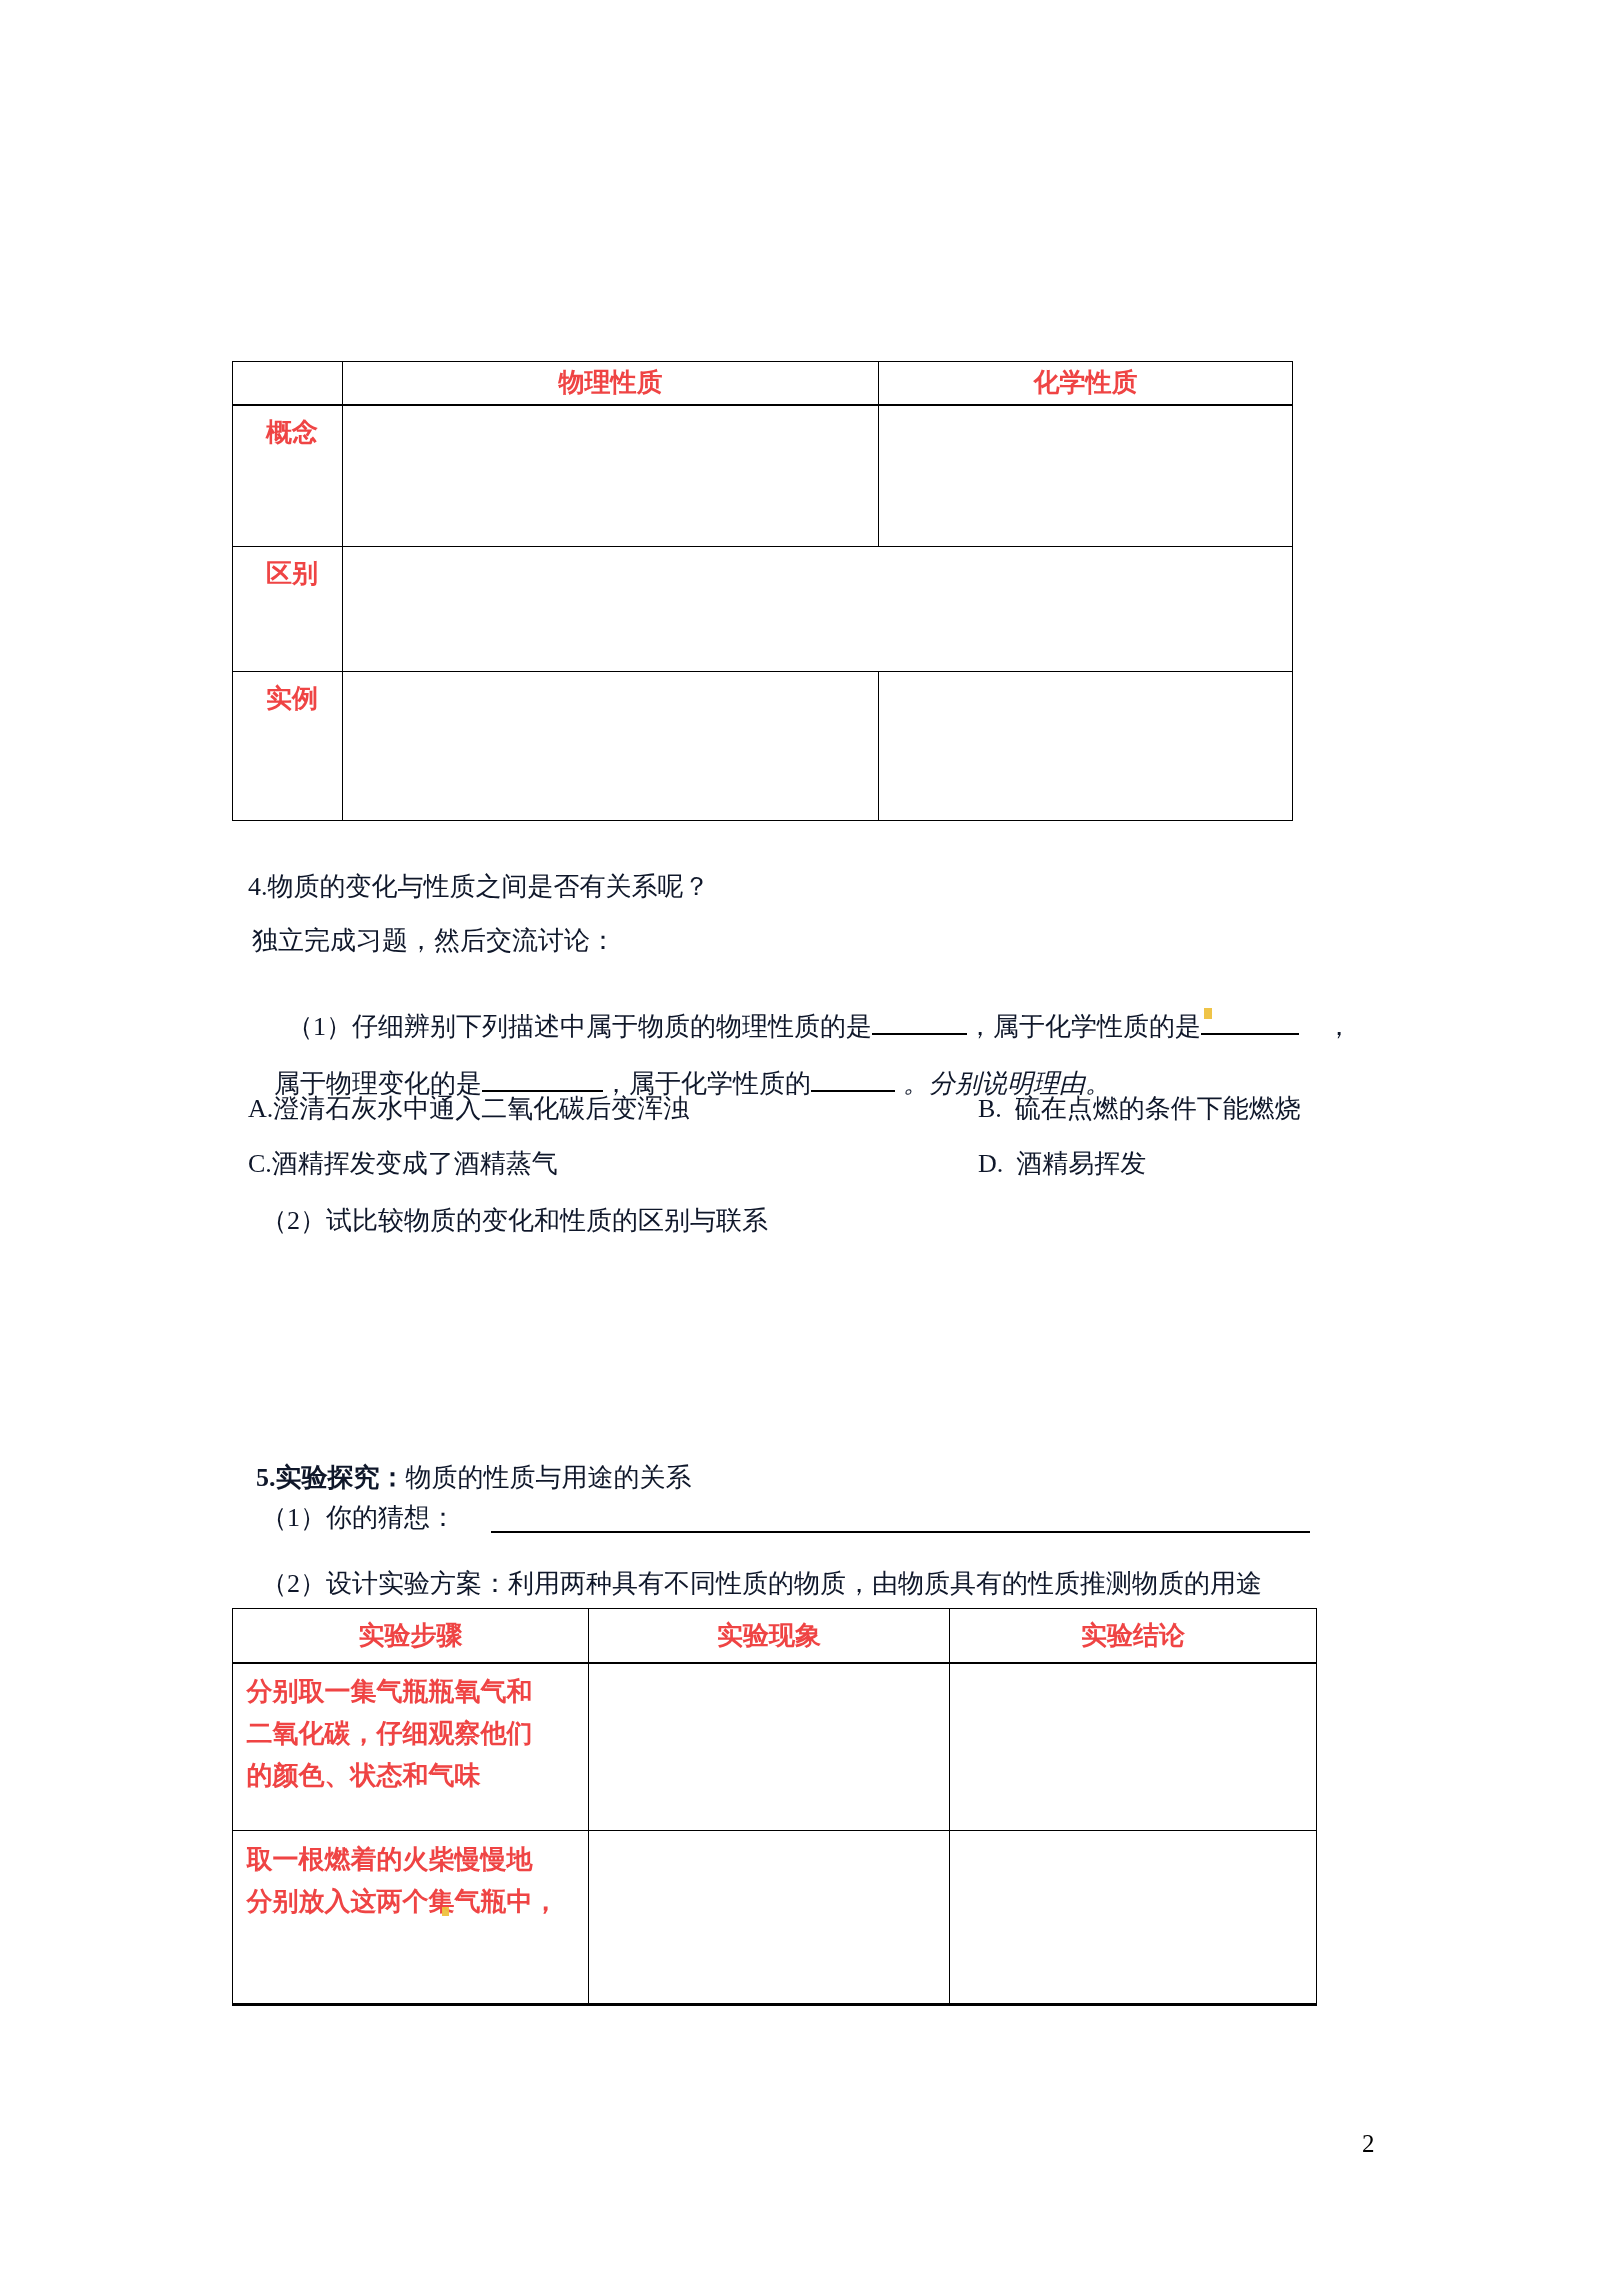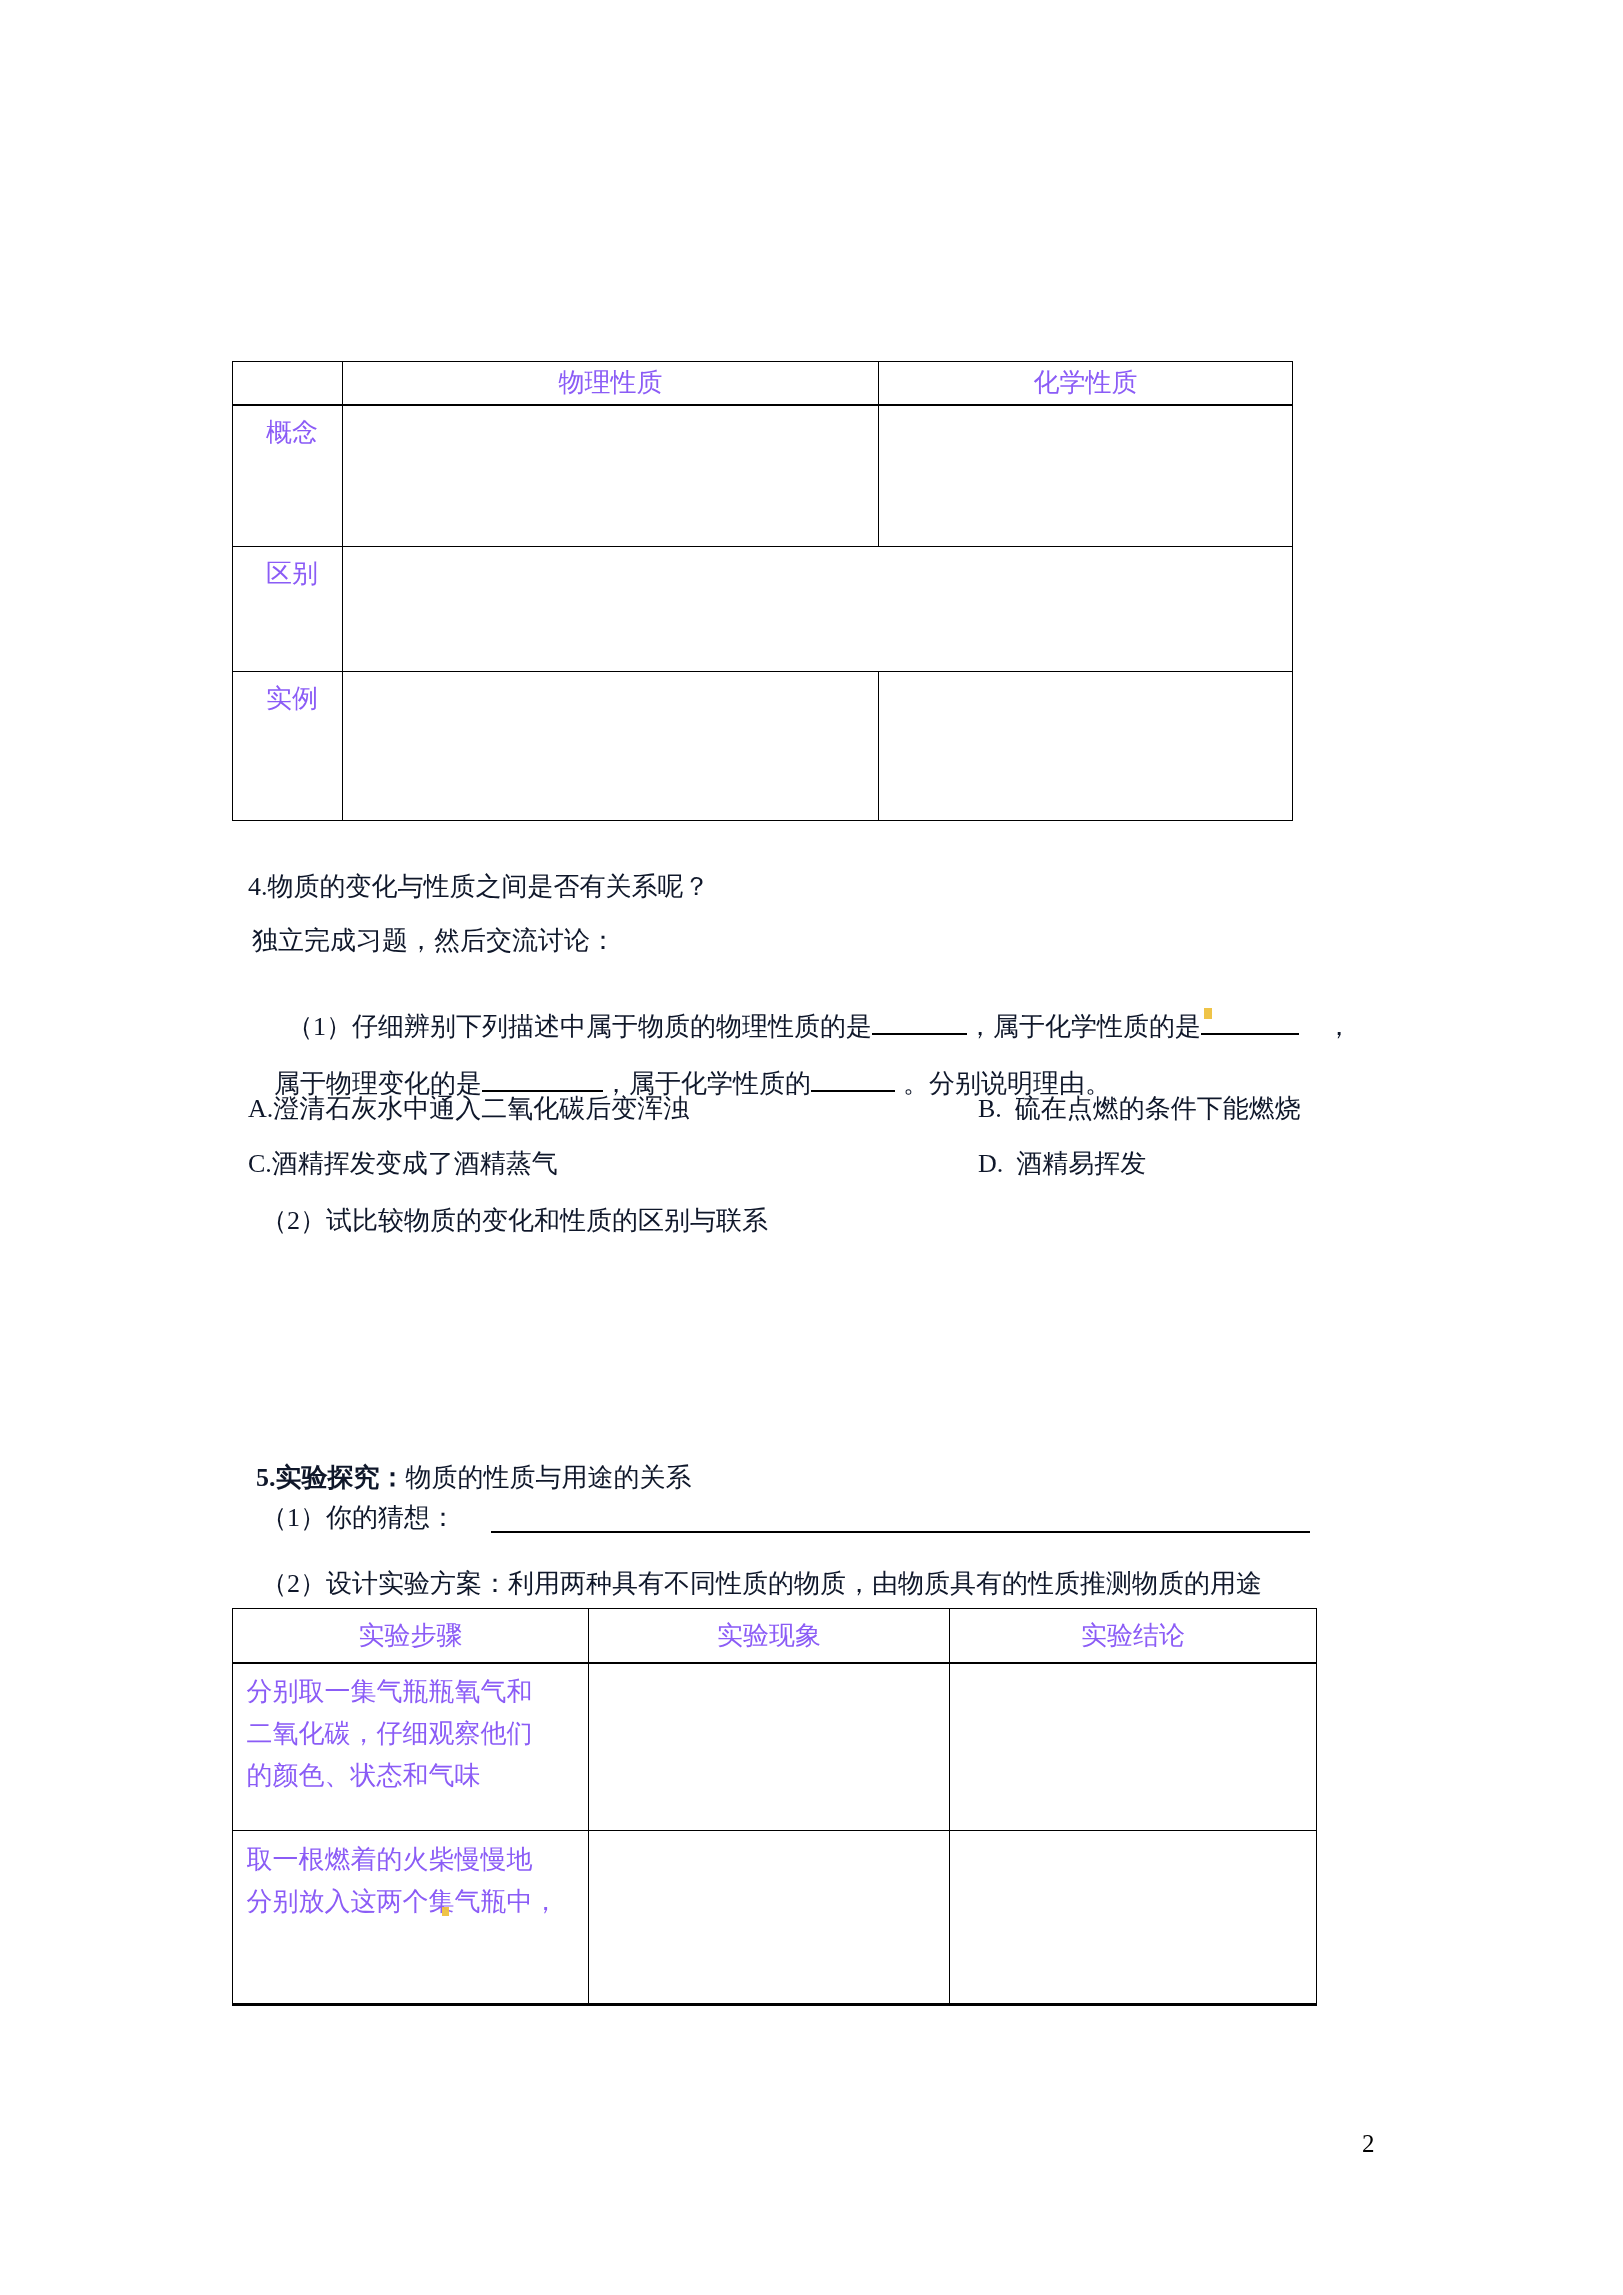--- a/index.html
+++ b/index.html
@@ -28,43 +28,43 @@
     display: inline-block;
     height: 4.5px;
     border-bottom: 2.2px solid #000;
     vertical-align: baseline;
   }
   .w170 { width: 95px; }
   .w175 { width: 98px; }
   .w215 { width: 121px; }
   .w150 { width: 84px; }
   .comma-gap { margin-left: 27px; }
-  .gap-sm { margin-left: 7.9px; }
+  .gap-sm { margin-left: 7.9px; font-style: italic; }
 
   
   .long-underline {
     position: absolute;
     left: 491px;
     top: 1531px;
     width: 819px;
     height: 0;
     border-top: 2.2px solid #000;
   }
 
   
   table.doc {
     position: absolute;
     border-collapse: collapse;
     table-layout: fixed;
   }
   table.doc td, table.doc th {
     border: 1.1px solid #000;
-    font-weight: normal;
+    font-weight: bold;
     font-size: 26px;
-    color: #8b5cf6;
+    color: #ef4444;
     padding: 0;
   }
   table.t1 { left: 232px; top: 361px; width: 1061px; border: 1.7px solid #000; }
   table.t2 { left: 232px; top: 1608px; width: 1084px; border: 1.7px solid #000; border-bottom: 3.4px solid #000; }
   table.doc tr.head td { border-bottom: 2.2px solid #000; text-align: center; vertical-align: middle; }
   table.doc td.rowlabel {
     vertical-align: top;
     text-align: center;
     padding: 9px 3.4px 0 12.3px;
   }

